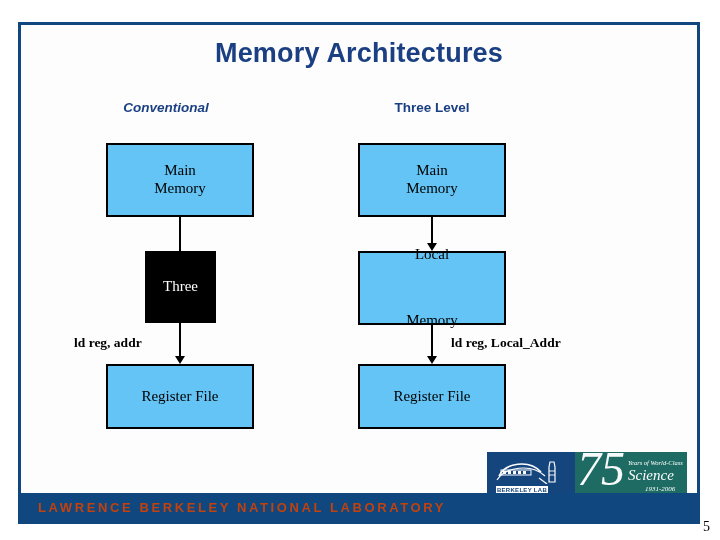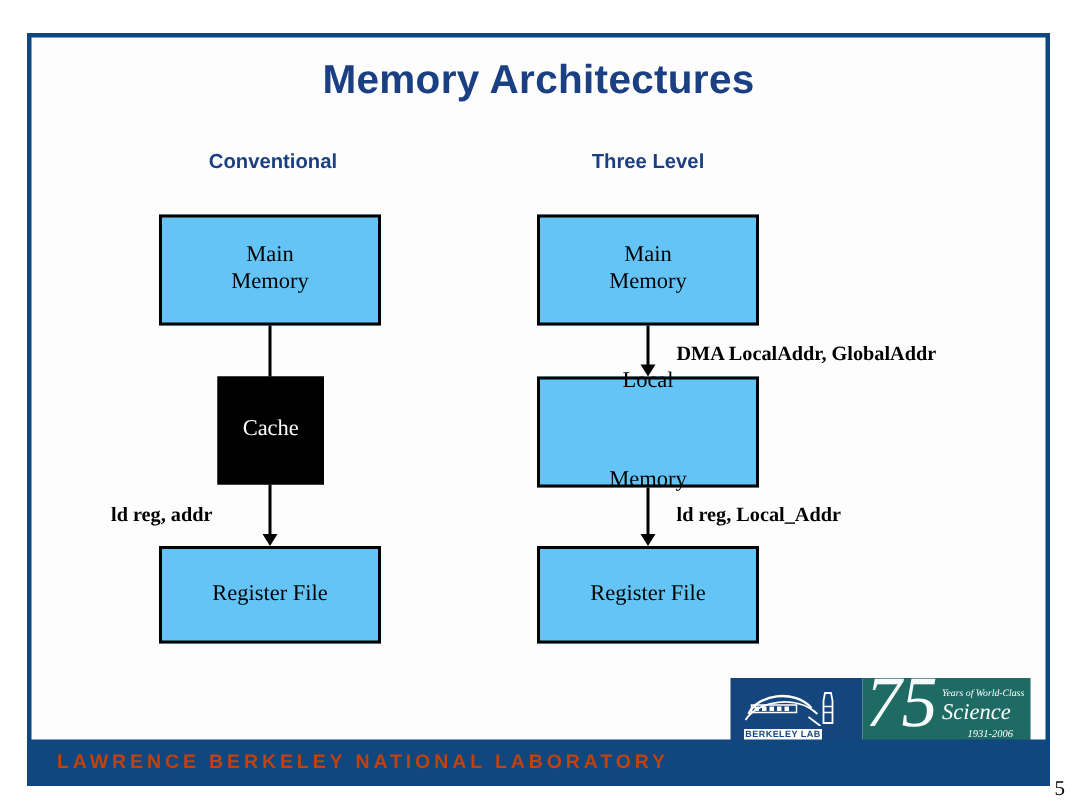--- a/index.html
+++ b/index.html
@@ -49,21 +49,21 @@
 
   
   .col-head {
     position: absolute;
     font-family: "Liberation Sans", sans-serif;
     font-size: 13.5px;
     font-weight: bold;
     color: #1a3f82;
     text-align: center;
   }
-  .col-head.left  { left: 108px; top: 100px; width: 148px; }
+  .col-head.left  { left: 92px; top: 100px; width: 148px; font-style: italic; }
   .col-head.right { left: 358px; top: 100px; width: 148px; }
 
   
   .box {
     position: absolute;
     box-sizing: border-box;
     border: 2px solid #000000;
     background: #63c4f5;
     color: #000000;
     font-family: "Liberation Serif", serif;
@@ -250,39 +250,38 @@
   <div class="col-head right">Three Level</div>
 
   <div class="box box-main-left">
     <span>Main</span>
     <span>Memory</span>
   </div>
 
   <div class="conn conn-l1"></div>
 
   <div class="box dark box-cache">
-    <span>Cache</span>
+    <span>Three</span>
   </div>
 
   <div class="conn conn-l2"></div>
   <div class="arrow-head ah-l2"></div>
   <div class="op-label op-ld-left">ld reg, addr</div>
 
   <div class="box box-regfile-left">
     <span>Register File</span>
   </div>
 
   <div class="box box-main-right">
     <span>Main</span>
     <span>Memory</span>
   </div>
 
   <div class="conn conn-r1"></div>
   <div class="arrow-head ah-r1"></div>
-  <div class="op-label op-dma">DMA LocalAddr, GlobalAddr</div>
 
   <div class="box box-local">
     <span>Local</span>
     <span>Memory</span>
   </div>
 
   <div class="conn conn-r2"></div>
   <div class="arrow-head ah-r2"></div>
   <div class="op-label op-ld-right">ld reg, Local_Addr</div>
 

